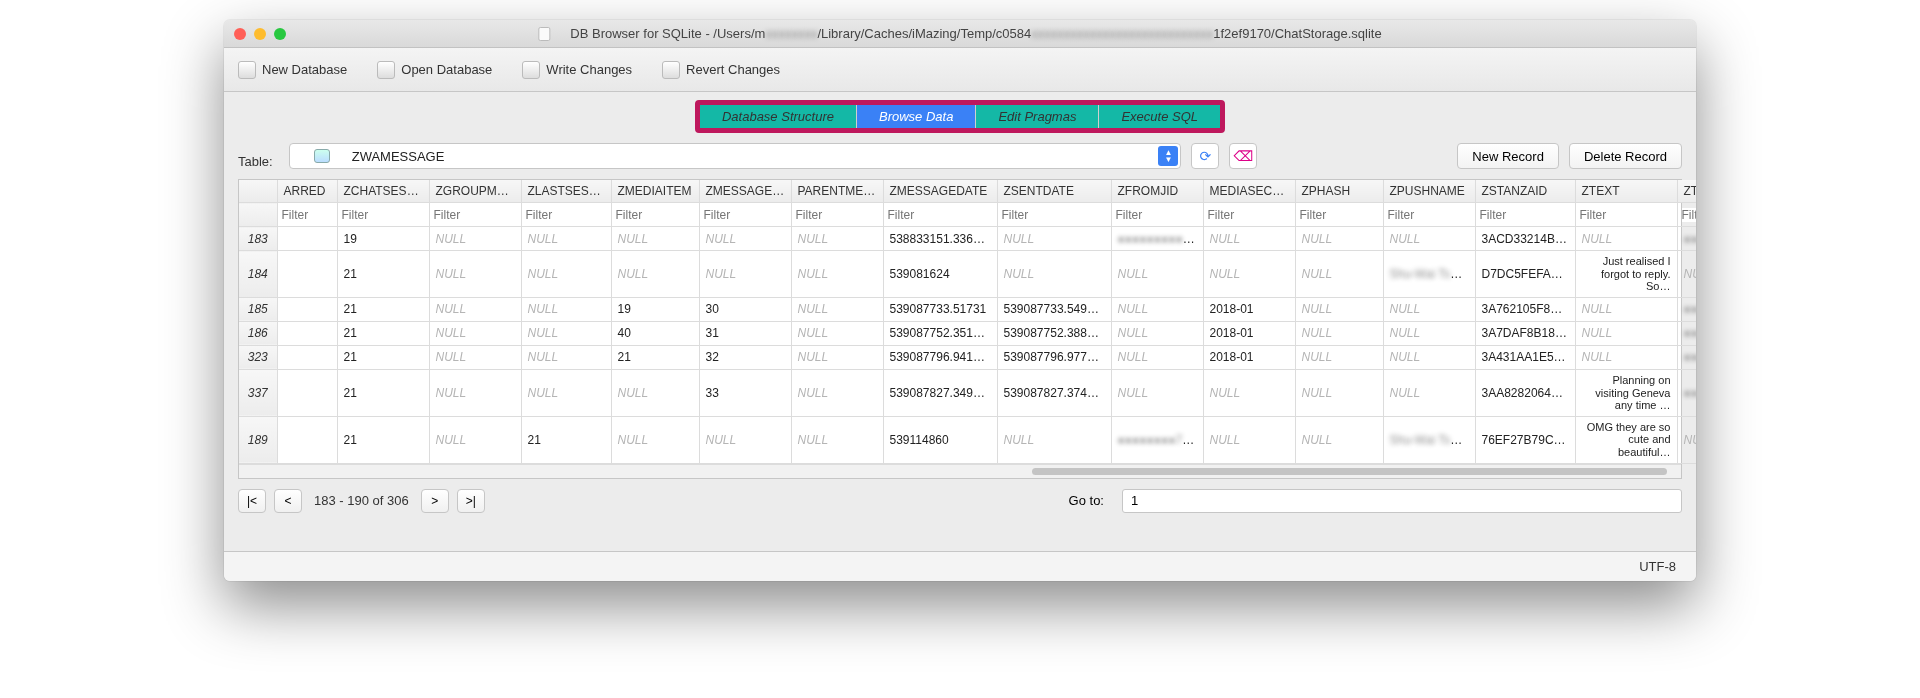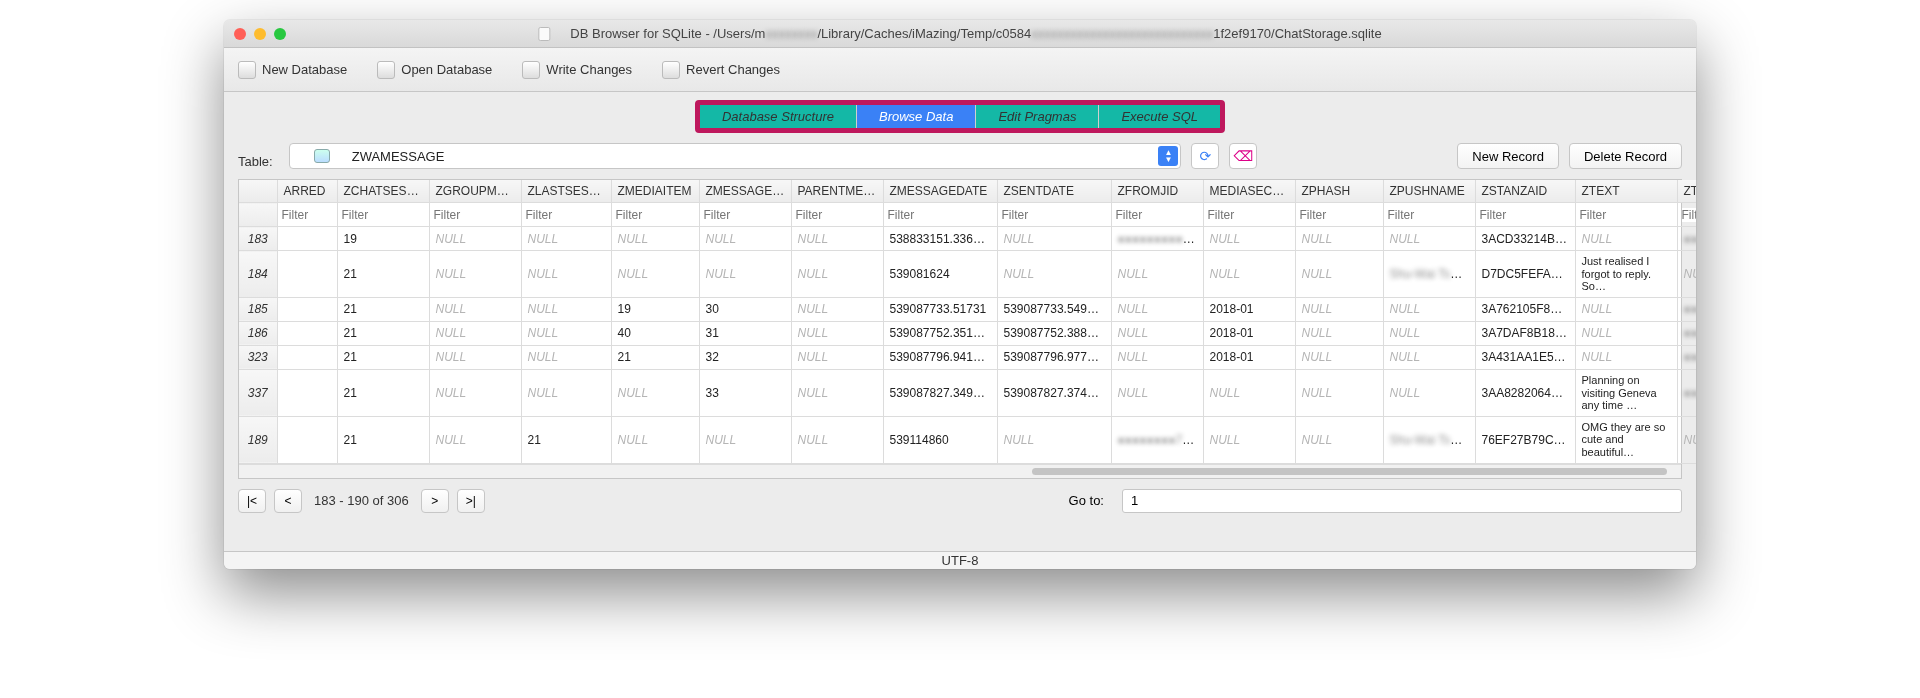--- a/index.html
+++ b/index.html
@@ -165,21 +165,21 @@
 .grid .rownum {
   background: linear-gradient(#f7f7f7,#ececec);
   text-align: center;
   color: #333;
   width: 38px;
   font-style: italic;
 }
 .null { color: #b5b5b5; font-style: italic; }
 .blur { color: transparent; text-shadow: 0 0 5px #888; }
 .grid tbody td { color: #222; }
-.grid tbody tr td.wrap { white-space: normal; line-height: 1.15; font-size: 11px; }
+.grid tbody tr td.wrap { white-space: normal; line-height: 1.15; font-size: 11px; text-align: right; }
 .hscroll {
   height: 14px; background: #f1f1f1; border-top: 1px solid #dcdcdc;
   position: relative;
 }
 .hscroll::after {
   content: ""; position: absolute; left: 55%; right: 1%; top: 3px; bottom: 3px;
   background: #c4c4c4; border-radius: 6px;
 }
 
 .pager {
@@ -192,23 +192,23 @@
   font-size: 12px; cursor: pointer;
 }
 .pager .range { font-size: 13px; color: #333; margin: 0 4px; }
 .pager .goto-label { margin-left: auto; margin-right: 10px; font-size: 13px; }
 .pager .goto-input {
   flex: 0 0 560px; height: 24px; border: 1px solid #c6c6c6;
   border-radius: 3px; background: #fff; padding: 0 8px; font-size: 13px;
 }
 
 .statusbar {
-  height: 18px; border-top: 1px solid #c6c6c6;
+  height: 30px; border-top: 1px solid #c6c6c6;
   background: #f4f4f4; display: flex; align-items: center;
-  justify-content: center; padding: 0 26px; font-size: 13px; color: #333;
+  justify-content: flex-end; padding: 0 20px; font-size: 13px; color: #333;
 }
 </style>
 </head>
 <body>
 
 <div class="window">
 
   <div class="titlebar">
     <div class="traffic">
       <span class="tl-close"></span>

